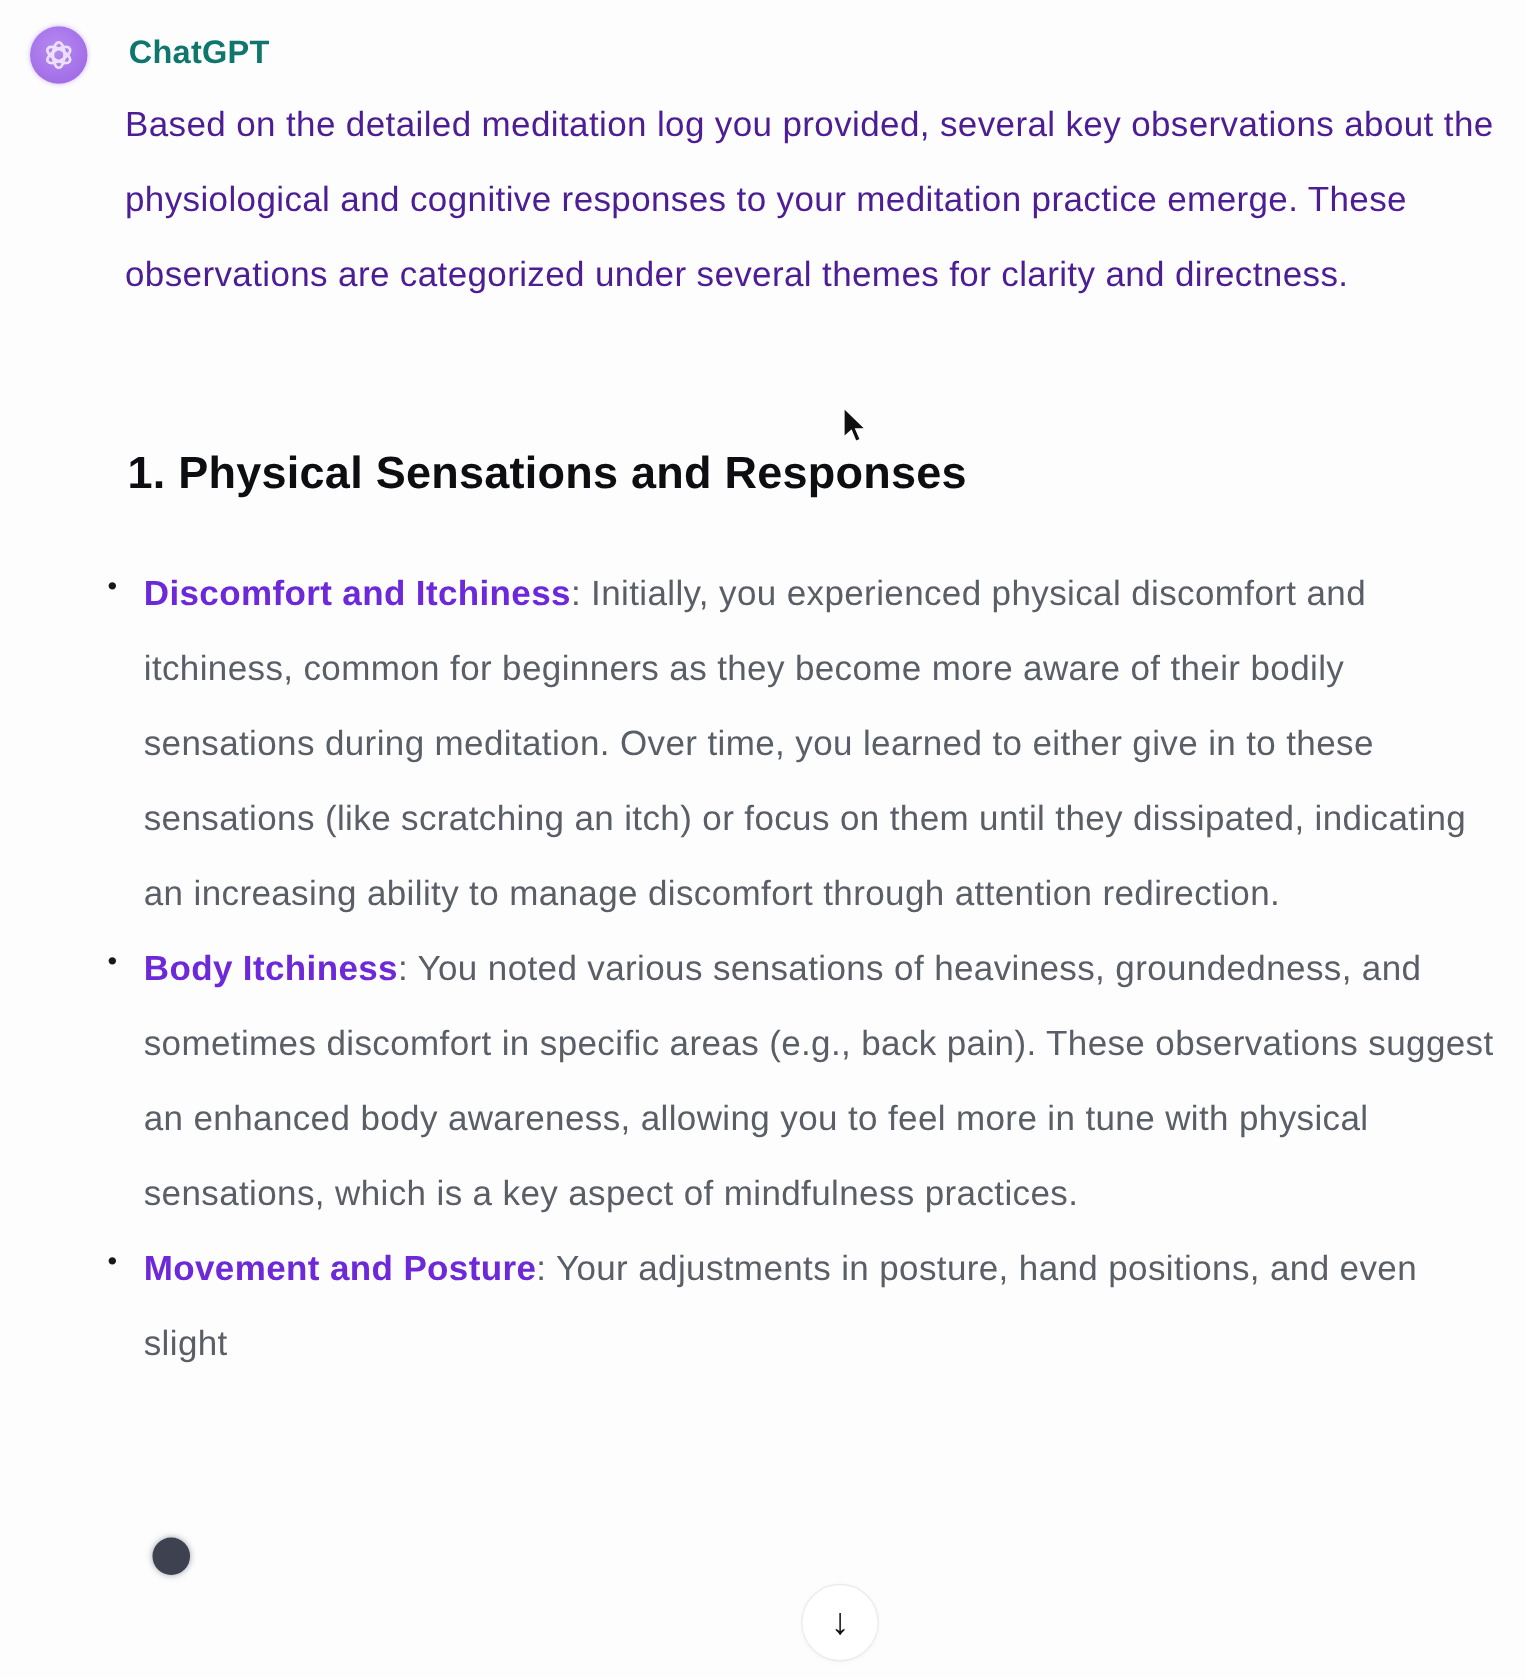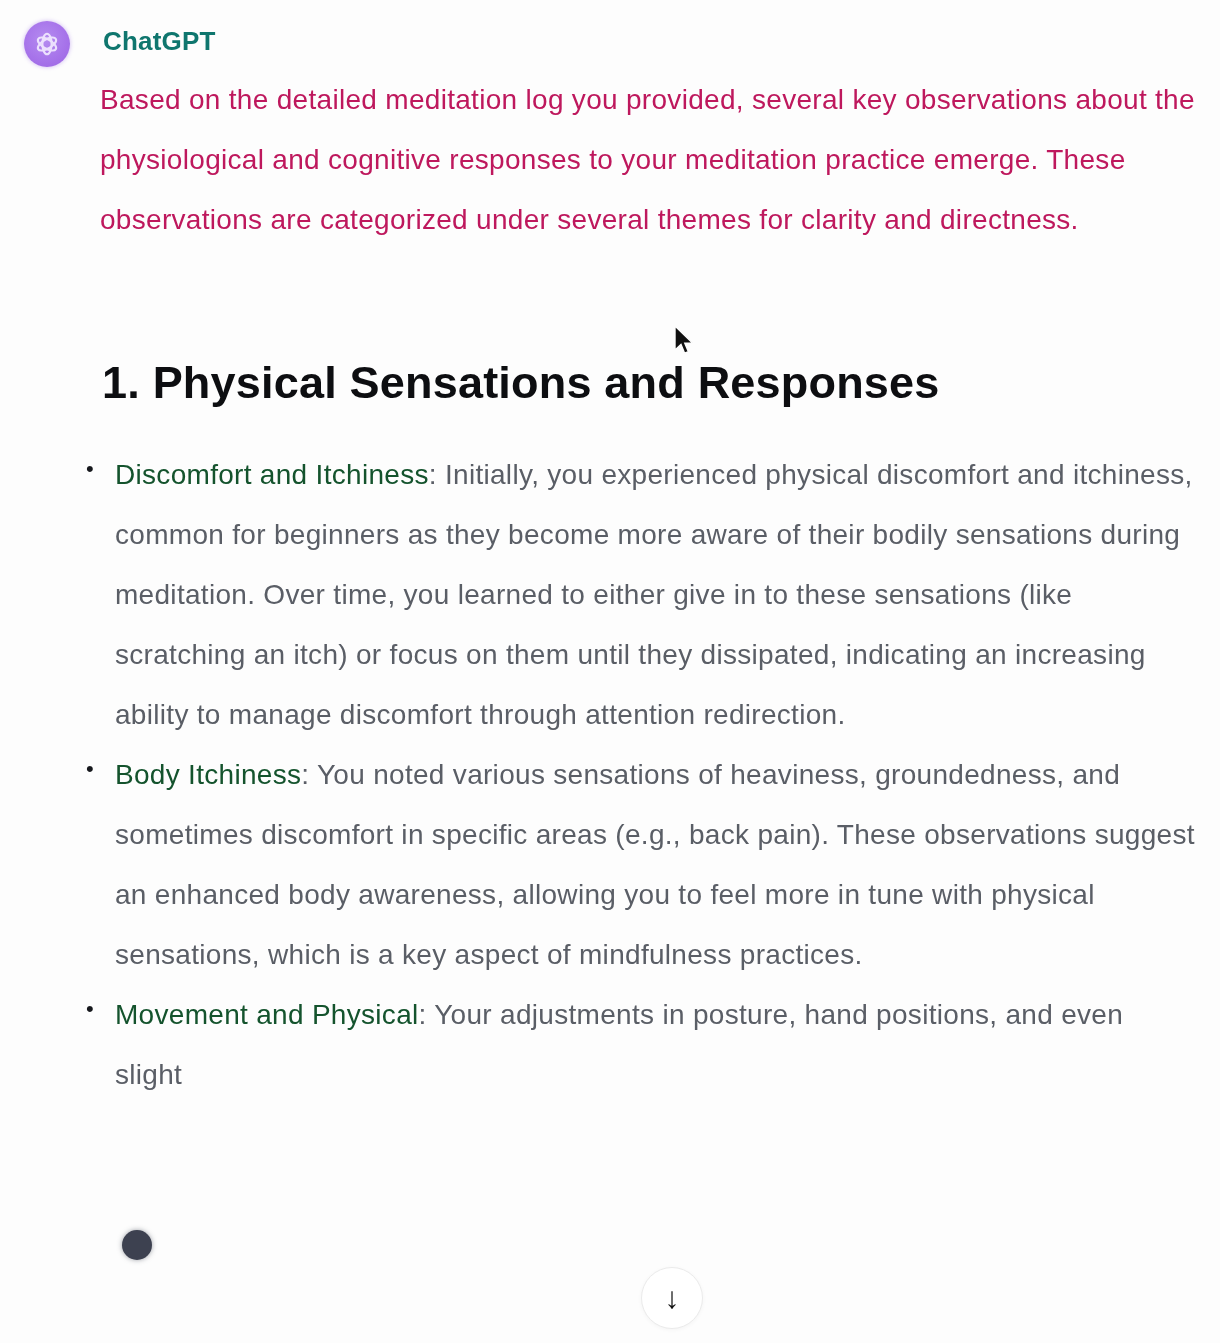--- a/index.html
+++ b/index.html
@@ -37,29 +37,29 @@
   }
 
   
   .intro {
     position: absolute;
     left: 100px; top: 70px;
     width: 1096px;
     font-size: 28px;
     line-height: 60px;
     letter-spacing: .3px;
-    color: #be185d;
+    color: #4c1d95;
   }
 
   
   .heading {
     position: absolute;
     left: 102px; top: 357px;
     width: 1096px;
-    font-size: 45px;
+    font-size: 36px;
     font-weight: 700;
     color: #0d0e11;
     letter-spacing: .2px;
   }
 
   
   .bullets {
     position: absolute;
     left: 82px; top: 445px;
     width: 1114px;
@@ -77,22 +77,22 @@
     transform: translateY(-6px);
   }
   .bullet-body {
     flex: 1 1 auto;
     font-size: 28px;
     line-height: 60px;
     letter-spacing: .3px;
     color: #5a5e66;
   }
   .bullet-body b {
-    font-weight: 400;
-    color: #14532d;
+    font-weight: 700;
+    color: #6d28d9;
   }
 
   
   .stream-dot {
     position: absolute;
     left: 122px; top: 1230px;
     width: 30px; height: 30px;
     border-radius: 50%;
     background: #3d4150;
     box-shadow: 0 0 5px rgba(60,65,80,.5);
@@ -150,21 +150,21 @@
       <div class="bullet-body"><b>Discomfort and Itchiness</b><span>: Initially, you experienced physical discomfort and itchiness, common for beginners as they become more aware of their bodily sensations during meditation. Over time, you learned to either give in to these sensations (like scratching an itch) or focus on them until they dissipated, indicating an increasing ability to manage discomfort through attention redirection.</span></div>
     </div>
 
     <div class="bullet-item">
       <span class="bullet-marker">•</span>
       <div class="bullet-body"><b>Body Itchiness</b><span>: You noted various sensations of heaviness, groundedness, and sometimes discomfort in specific areas (e.g., back pain). These observations suggest an enhanced body awareness, allowing you to feel more in tune with physical sensations, which is a key aspect of mindfulness practices.</span></div>
     </div>
 
     <div class="bullet-item">
       <span class="bullet-marker">•</span>
-      <div class="bullet-body"><b>Movement and Physical</b><span>: Your adjustments in posture, hand positions, and even slight</span></div>
+      <div class="bullet-body"><b>Movement and Posture</b><span>: Your adjustments in posture, hand positions, and even slight</span></div>
     </div>
 
   </div>
 
   <div class="stream-dot"></div>
 
   <div class="scroll-btn">
     <span>↓</span>
   </div>
 

